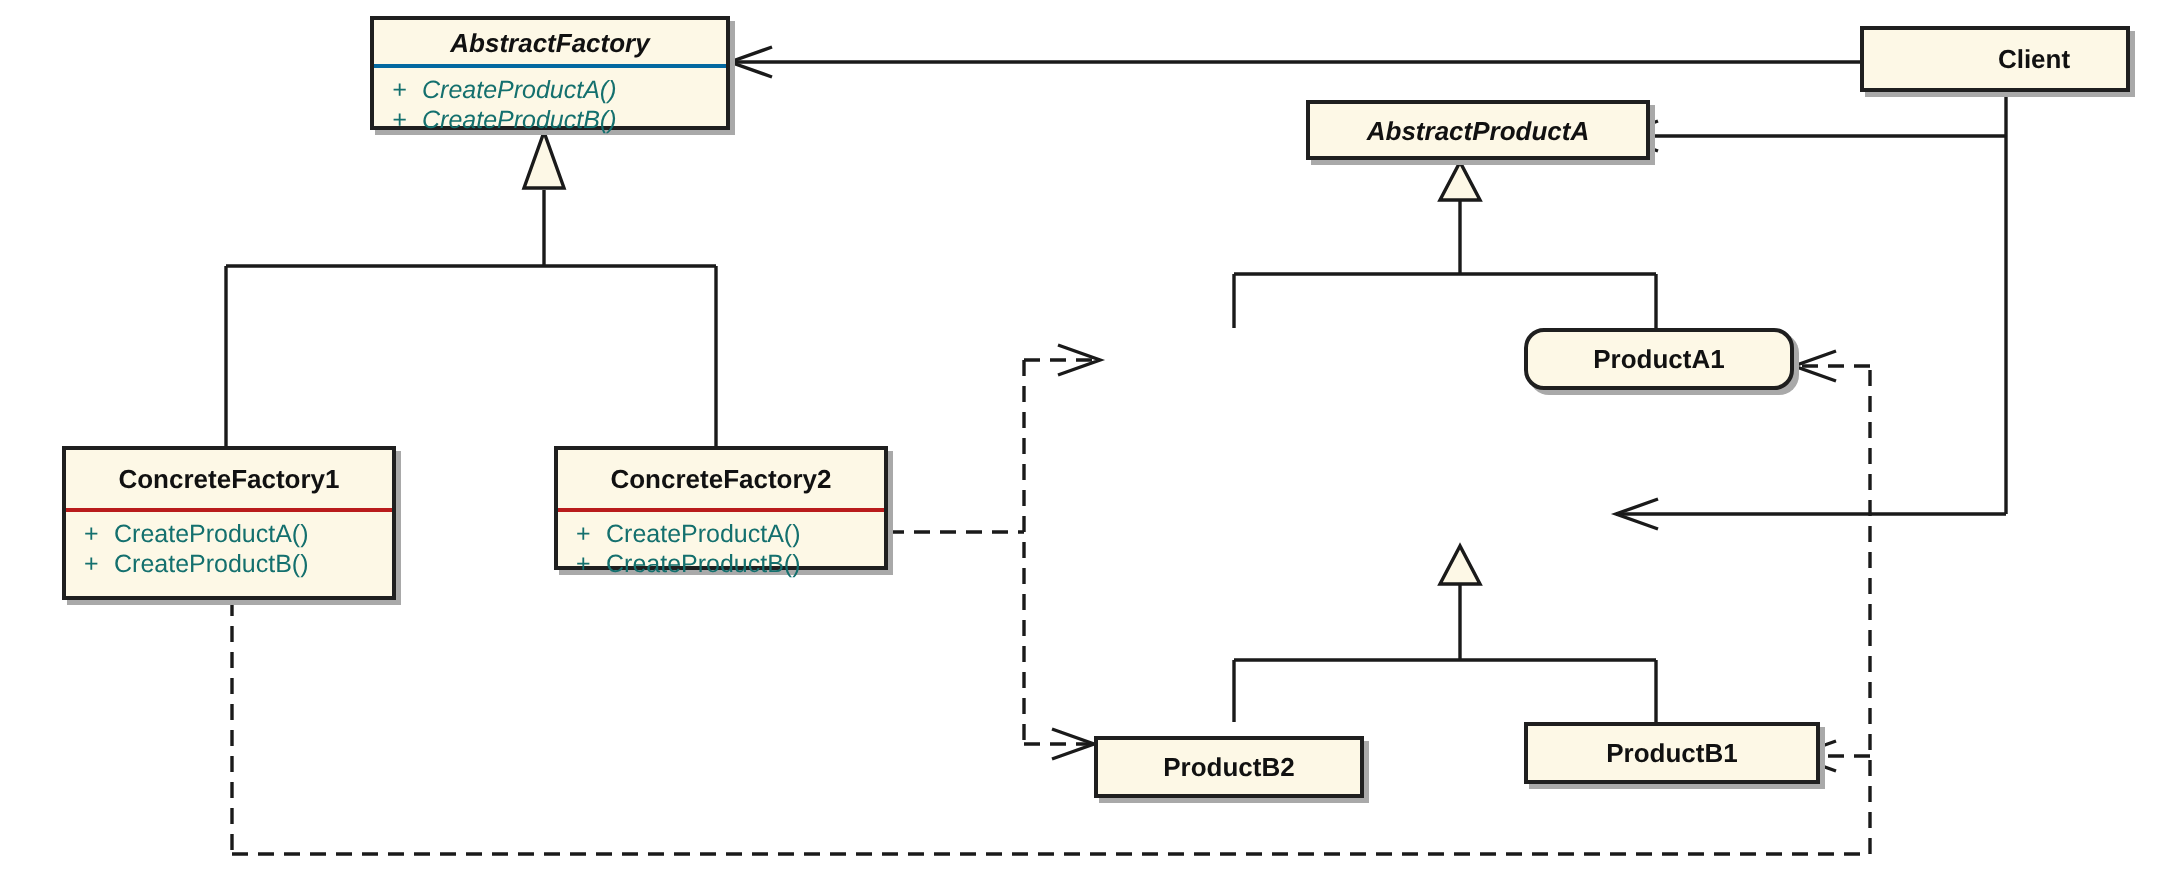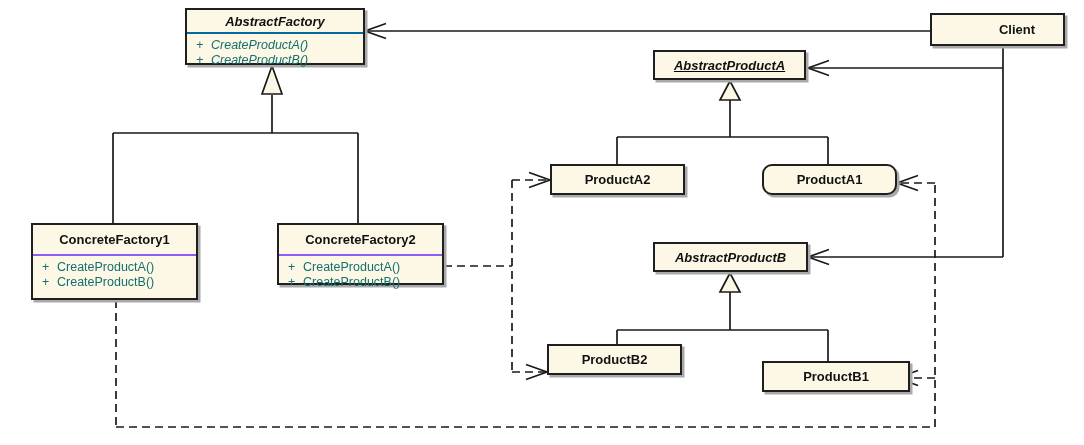--- a/index.html
+++ b/index.html
@@ -15,21 +15,21 @@
     position:absolute;z-index:2;box-sizing:border-box;
     background:#FDF8E6;
     border:2px solid #1f1f1f;
     box-shadow:2.5px 2.5px 0 0 #a9a9a9;
   }
   .uml-title{
     text-align:center;font-weight:bold;font-size:13px;color:#111;
     display:flex;align-items:center;justify-content:center;
   }
   .with-methods .uml-title{height:22px;border-bottom:2px solid #0369a1;}
-  .cf .uml-title{height:29px;border-bottom:2px solid #8b5cf6;}
+  .cf .uml-title{height:29px;border-bottom:2px solid #b91c1c;}
   .only-title .uml-title{height:100%;}
   .abstract .uml-title, .abstract .sig, .abstract .vis{font-style:italic;}
   .uml-methods{padding-top:3px;}
   .mrow{display:flex;align-items:center;height:15px;font-size:12.5px;color:#14706E;}
   .vis{width:24px;padding-left:9px;box-sizing:border-box;}
   .sig{flex:1;}
 </style>
 </head>
 <body>
 
@@ -117,37 +117,31 @@
         <span class="vis">+</span>
         <span class="sig">CreateProductA()</span>
       </div>
       <div class="mrow">
         <span class="vis">+</span>
         <span class="sig">CreateProductB()</span>
       </div>
     </div>
   </div>
 
-  <div class="uml-box only-title abstract" style="left:653px;top:50px;width:153px;height:30px;text-decoration:underline;">
+  <div class="uml-box only-title abstract" style="left:653px;top:50px;width:172px;height:30px;">
     <div class="uml-title">AbstractProductA</div>
   </div>
 
-  <div class="uml-box only-title" style="left:550px;top:164px;width:135px;height:31px;">
-    <div class="uml-title">ProductA2</div>
-  </div>
 
   <div class="uml-box only-title" style="left:762px;top:164px;width:135px;height:31px;border-radius:10px;">
     <div class="uml-title">ProductA1</div>
   </div>
 
-  <div class="uml-box only-title abstract" style="left:653px;top:242px;width:155px;height:30px;">
-    <div class="uml-title">AbstractProductB</div>
-  </div>
 
-  <div class="uml-box only-title" style="left:547px;top:344px;width:135px;height:31px;">
+  <div class="uml-box only-title" style="left:547px;top:368px;width:135px;height:31px;">
     <div class="uml-title">ProductB2</div>
   </div>
 
   <div class="uml-box only-title" style="left:762px;top:361px;width:148px;height:31px;">
     <div class="uml-title">ProductB1</div>
   </div>
 
 </div>
 
 </body></html>

